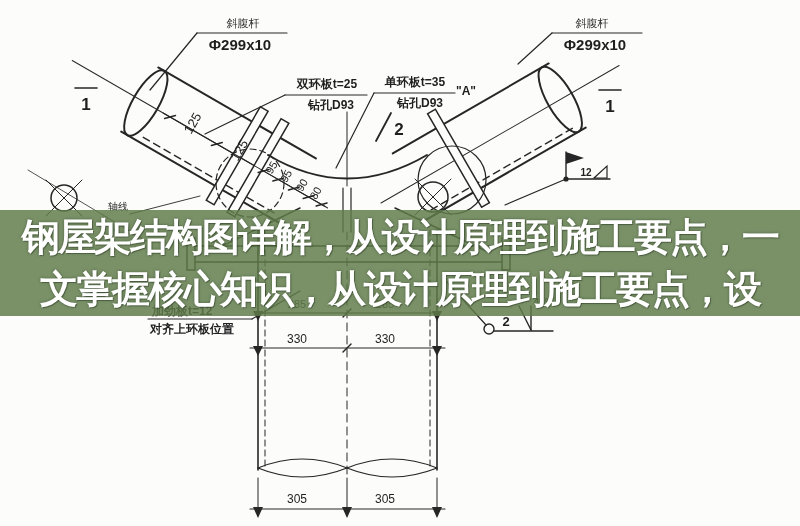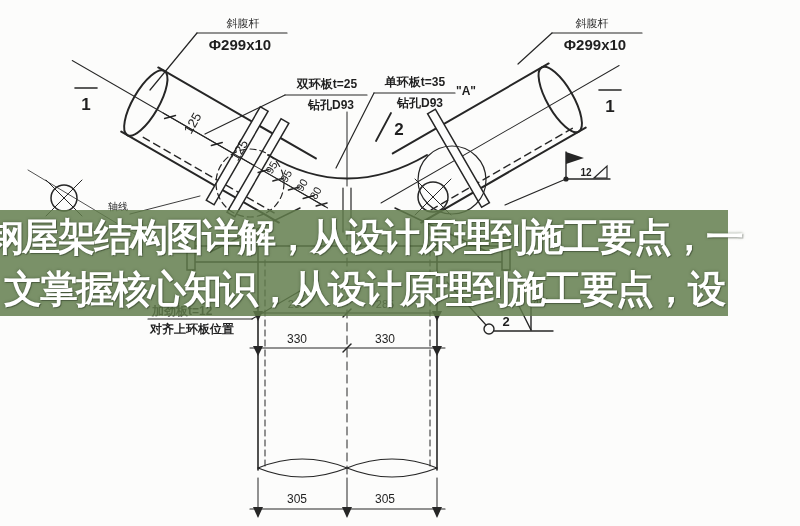--- a/index.html
+++ b/index.html
@@ -3,21 +3,21 @@
 <meta charset="utf-8">
 <style>
   html,body{margin:0;padding:0;background:#ffffff;}
   .stage{
     position:relative;width:800px;height:526px;overflow:hidden;
     background:#fcfcfb;font-family:"Liberation Sans", sans-serif;
   }
   .stage svg{position:absolute;left:0;top:0;}
   svg text{fill:#1f1f1f;font-family:"Liberation Sans", sans-serif;}
   .banner{
-    position:absolute;left:0;top:210px;width:728px;height:106px;
+    position:absolute;left:0;top:210px;width:800px;height:106px;
     background:rgba(97,124,75,0.84);
     display:flex;flex-direction:column;justify-content:center;align-items:center;
     z-index:5;
   }
   .banner .line{
     color:#ffffff;font-size:38px;line-height:52px;font-weight:700;
     letter-spacing:-2px;white-space:nowrap;text-align:center;
     text-shadow:0 0 3px rgba(35,55,25,0.55), 1px 1px 0 rgba(0,0,0,0.25);
   }
 </style>

